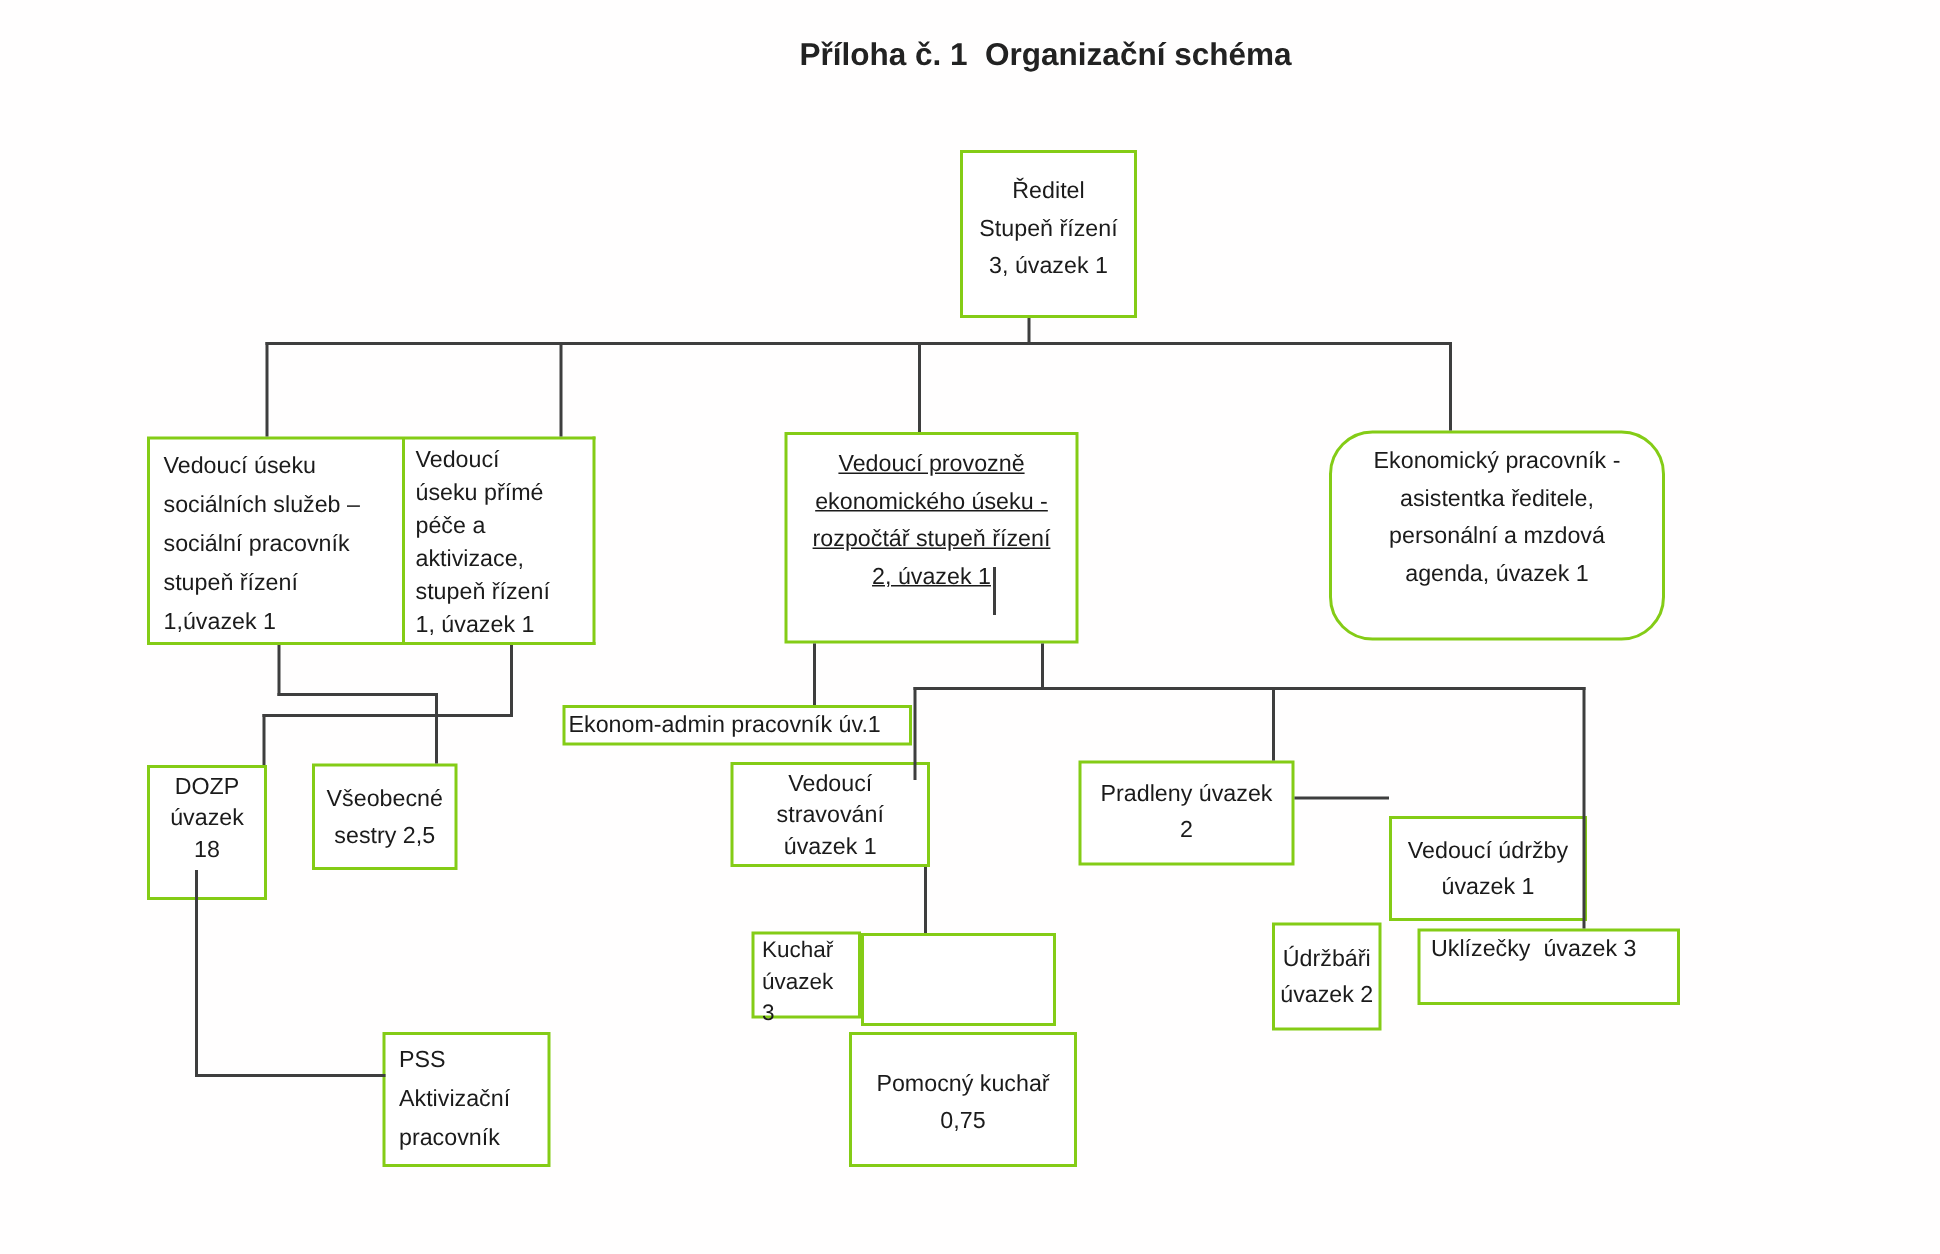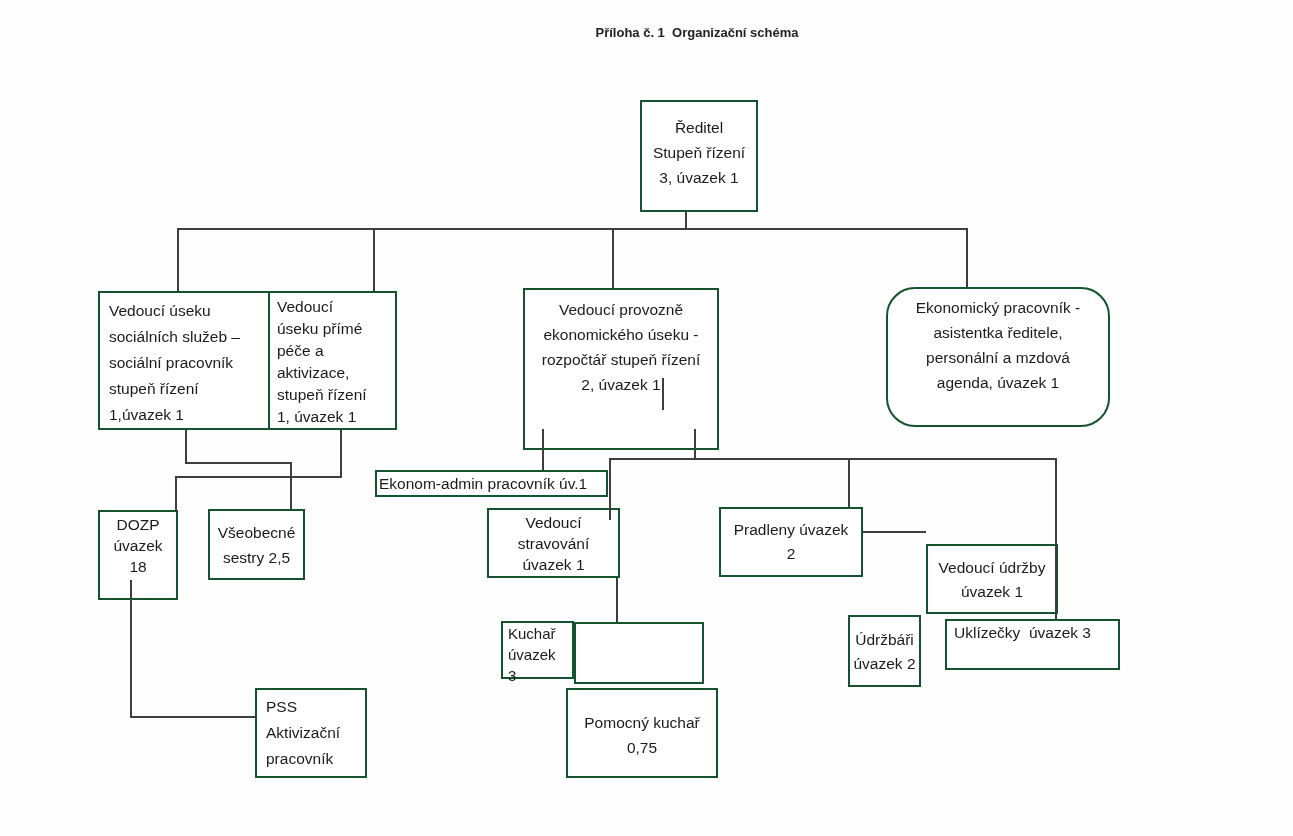--- a/index.html
+++ b/index.html
@@ -2,26 +2,26 @@
 <html><head>
 <meta charset="utf-8">
 <style>
   html, body { margin:0; padding:0; background:#ffffff; }
   #page {
     position:relative; width:1293px; height:836px; background:#fffefe;
     font-family:"Liberation Sans", sans-serif; color:#1b1b1b; overflow:hidden;
   }
   .title {
     position:absolute; left:497px; top:25px; width:400px;
-    text-align:center; font-weight:bold; font-size:13px; color:#222;
+    text-align:center; font-weight:bold; font-size:21px; color:#222;
     white-space:pre;
   }
   .box {
     position:absolute; box-sizing:border-box;
-    border:2px solid #14532d; background:#ffffff;
+    border:2px solid #84cc16; background:#ffffff;
     font-size:15.5px; color:#1b1b1b;
   }
   .ln { position:absolute; background:#3e3e3e; }
   .tl { white-space:pre; }
   .center { text-align:center; }
 </style>
 </head>
 <body>
 
 <div id="page">
@@ -44,21 +44,21 @@
 
   <div class="box" style="left:270px;top:291px;width:127px;height:139px;border-left:none;padding:3px 0 0 7px;line-height:22px;">
     <div class="tl">Vedoucí</div>
     <div class="tl">úseku přímé</div>
     <div class="tl">péče a</div>
     <div class="tl">aktivizace,</div>
     <div class="tl">stupeň řízení</div>
     <div class="tl">1, úvazek 1</div>
   </div>
 
-  <div class="box center" style="left:523px;top:288px;width:196px;height:162px;padding-top:7px;line-height:25px;">
+  <div class="box center" style="left:523px;top:288px;width:196px;height:141px;padding-top:7px;line-height:25px;text-decoration:underline;">
     <div class="tl">Vedoucí provozně</div>
     <div class="tl">ekonomického úseku -</div>
     <div class="tl">rozpočtář stupeň řízení</div>
     <div class="tl">2, úvazek 1</div>
   </div>
 
   <div class="box center" style="left:886px;top:287px;width:224px;height:140px;padding-top:6px;line-height:25px;border-radius:29px;">
     <div class="tl">Ekonomický pracovník -</div>
     <div class="tl">asistentka ředitele,</div>
     <div class="tl">personální a mzdová</div>

